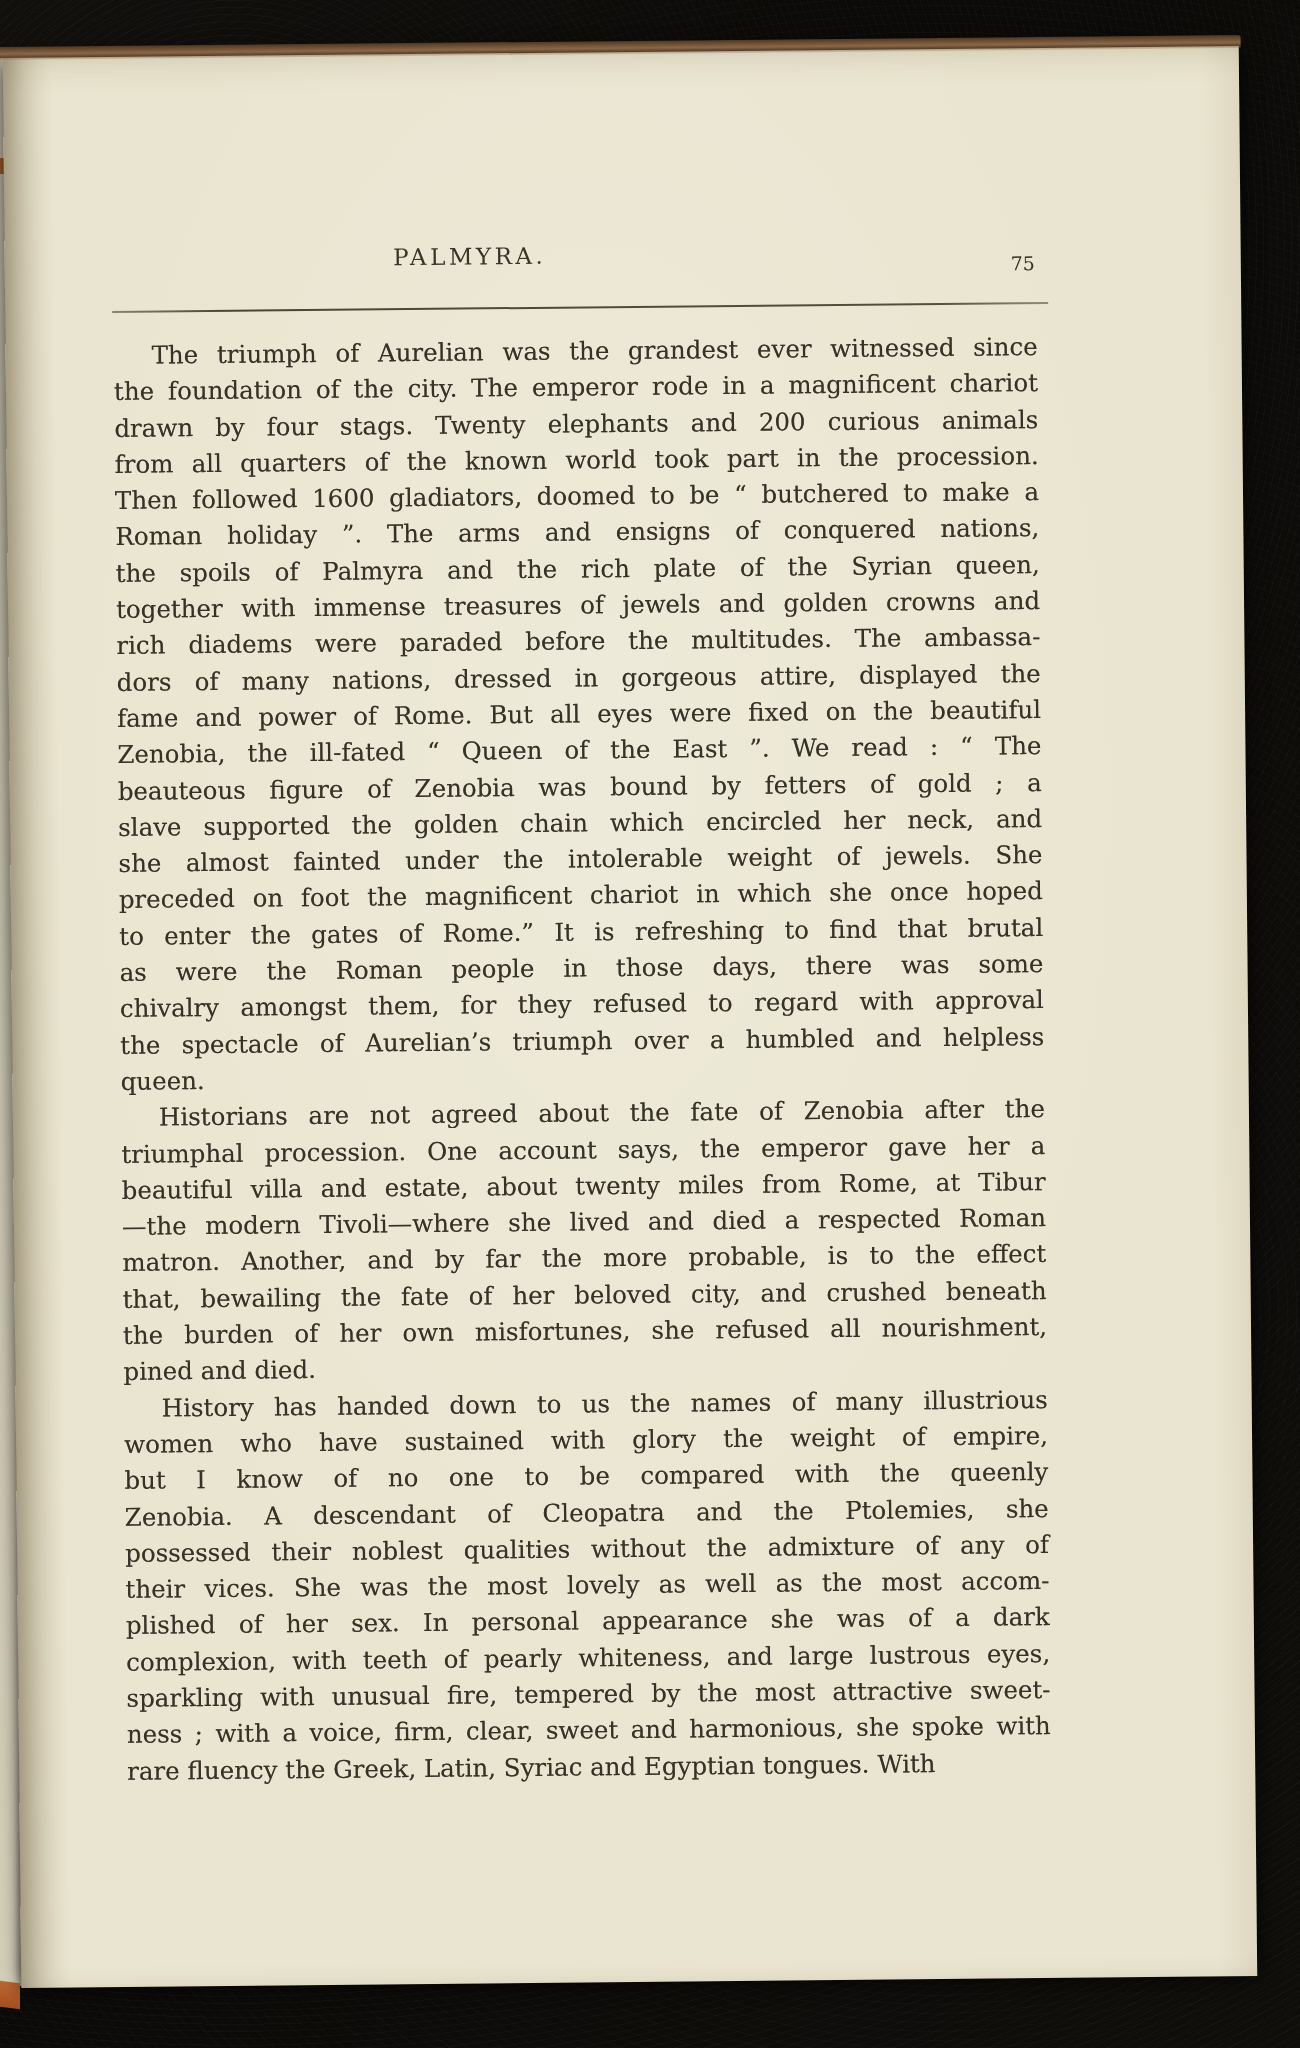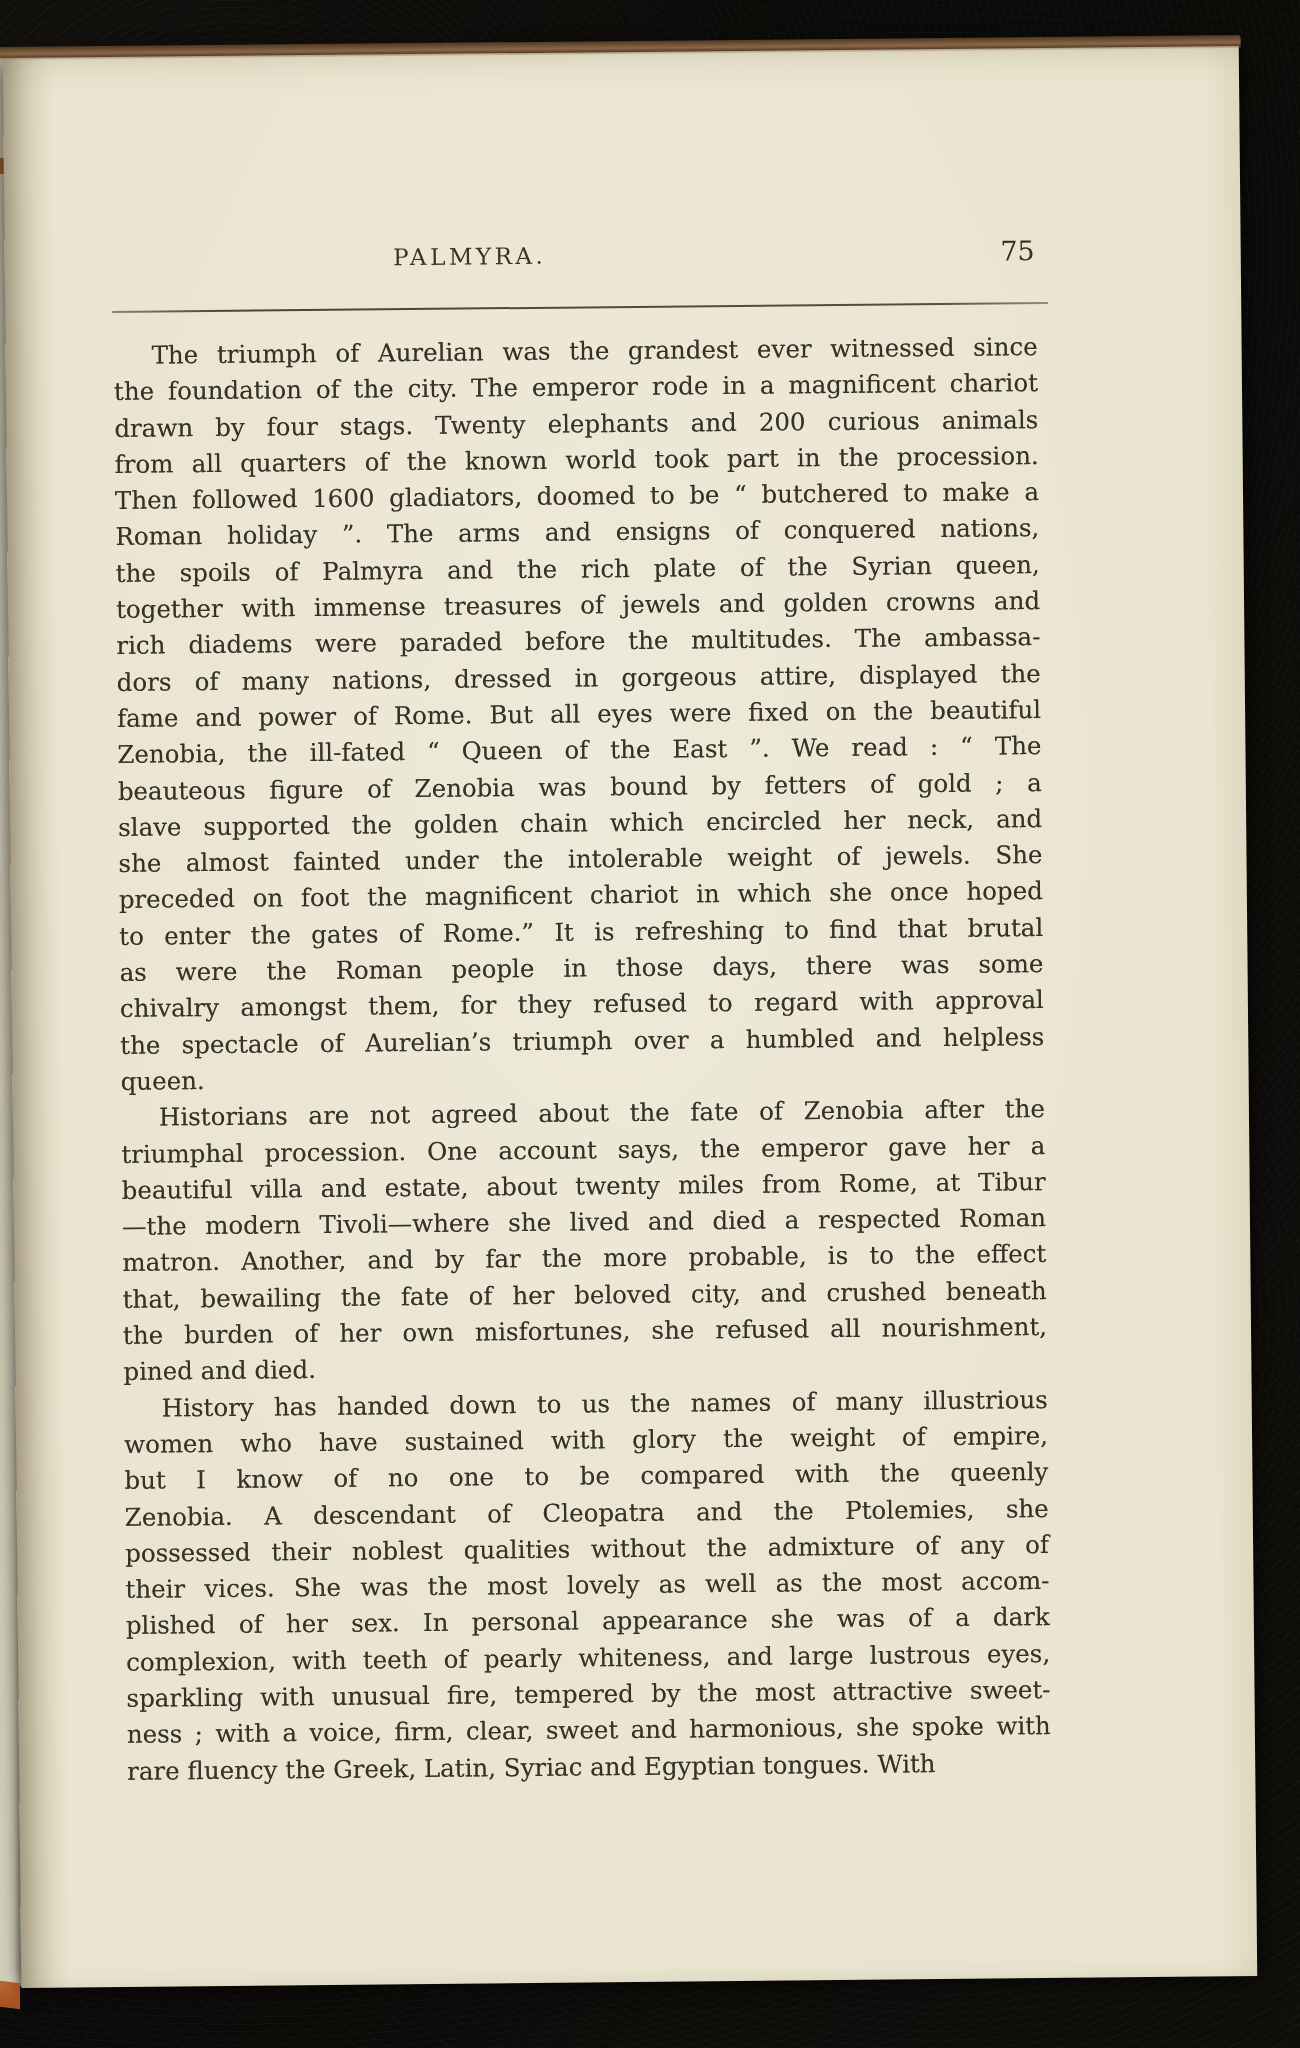--- a/index.html
+++ b/index.html
@@ -91,23 +91,23 @@
     transform: translateX(-50%);
     font-size: 23px;
     letter-spacing: 3.5px;
     color: #3a332a;
     white-space: nowrap;
   }
 
   .page-number {
     position: absolute;
     left: 1030px;
-    top: 187px;
+    top: 204px;
     transform: translateX(-100%);
-    font-size: 27px;
+    font-size: 19px;
     color: #352f26;
   }
 
   .header-rule {
     position: absolute;
     left: 107px;
     top: 254px;
     width: 936px;
     height: 2px;
     background: linear-gradient(to right, rgba(58,50,38,0.55), rgba(58,50,38,0.9) 12%, rgba(58,50,38,0.85) 88%, rgba(58,50,38,0.5));

